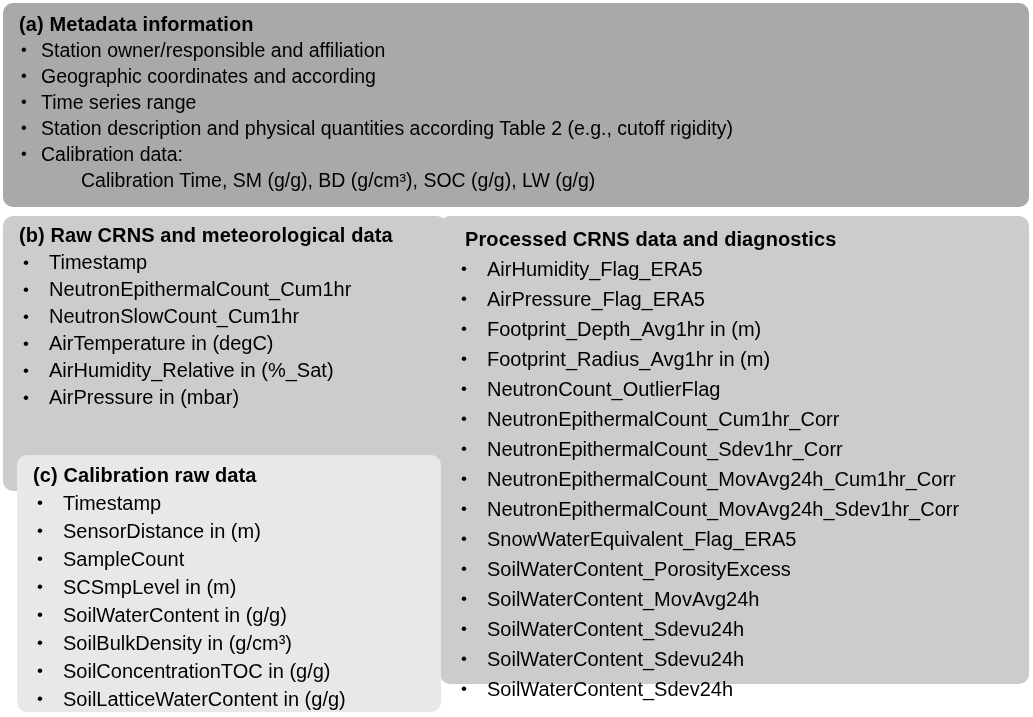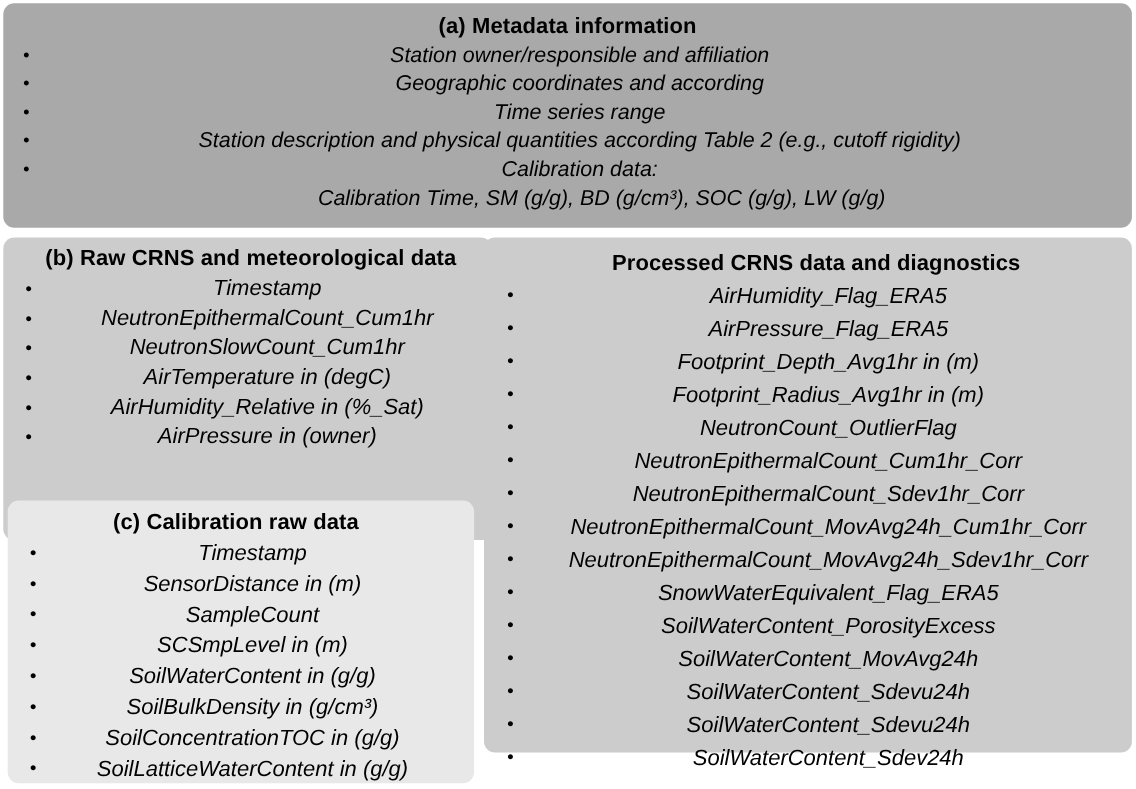--- a/index.html
+++ b/index.html
@@ -16,21 +16,20 @@
     font-family:"Liberation Sans", sans-serif;
     color:var(--text);
     -webkit-font-smoothing:antialiased;
   }
   .canvas{
     position:relative;
     width:1033px;
     height:717px;
     background:var(--background);
     overflow:hidden;
-    text-align:center;
   }
   .panel{
     position:absolute;
     border-radius:10px;
     box-sizing:border-box;
   }
   .panel h2{
     margin:0;
     font-size:20px;
     font-weight:bold;
@@ -38,21 +37,20 @@
   }
   .panel ul{
     list-style:none;
     margin:0;
     padding:0;
   }
   .panel li{
     position:relative;
     white-space:nowrap;
     font-size:20px;
-    font-style:italic;
   }
   .panel li.bullet::before{
     content:"\2022";
     position:absolute;
     font-size:0.85em;
   }
 
   
   .panel-a{
     left:3px; top:3px;
@@ -85,21 +83,21 @@
     background:var(--panel-processed);
     padding:8px 10px 0 25px;
   }
   .panel-processed h2{ line-height:30px; }
   .panel-processed li{ line-height:30px; }
   .panel-processed li.bullet{ padding-left:22px; }
   .panel-processed li.bullet::before{ left:-4px; }
 
   
   .panel-c{
-    left:7px; top:455px;
+    left:17px; top:455px;
     width:424px; height:257px;
     background:var(--panel-c);
     padding:6px 25px 0 16px;
   }
   .panel-c h2{ line-height:28px; }
   .panel-c li{ line-height:28px; }
   .panel-c li.bullet{ padding-left:30px; }
   .panel-c li.bullet::before{ left:4px; }
 </style>
 </head>
@@ -120,21 +118,21 @@
   </section>
 
   <section class="panel panel-b">
     <h2>(b) Raw CRNS and meteorological data</h2>
     <ul>
       <li class="bullet">Timestamp</li>
       <li class="bullet">NeutronEpithermalCount_Cum1hr</li>
       <li class="bullet">NeutronSlowCount_Cum1hr</li>
       <li class="bullet">AirTemperature in (degC)</li>
       <li class="bullet">AirHumidity_Relative in (%_Sat)</li>
-      <li class="bullet">AirPressure in (owner)</li>
+      <li class="bullet">AirPressure in (mbar)</li>
     </ul>
   </section>
 
   <section class="panel panel-processed">
     <h2>Processed CRNS data and diagnostics</h2>
     <ul>
       <li class="bullet">AirHumidity_Flag_ERA5</li>
       <li class="bullet">AirPressure_Flag_ERA5</li>
       <li class="bullet">Footprint_Depth_Avg1hr in (m)</li>
       <li class="bullet">Footprint_Radius_Avg1hr in (m)</li>

